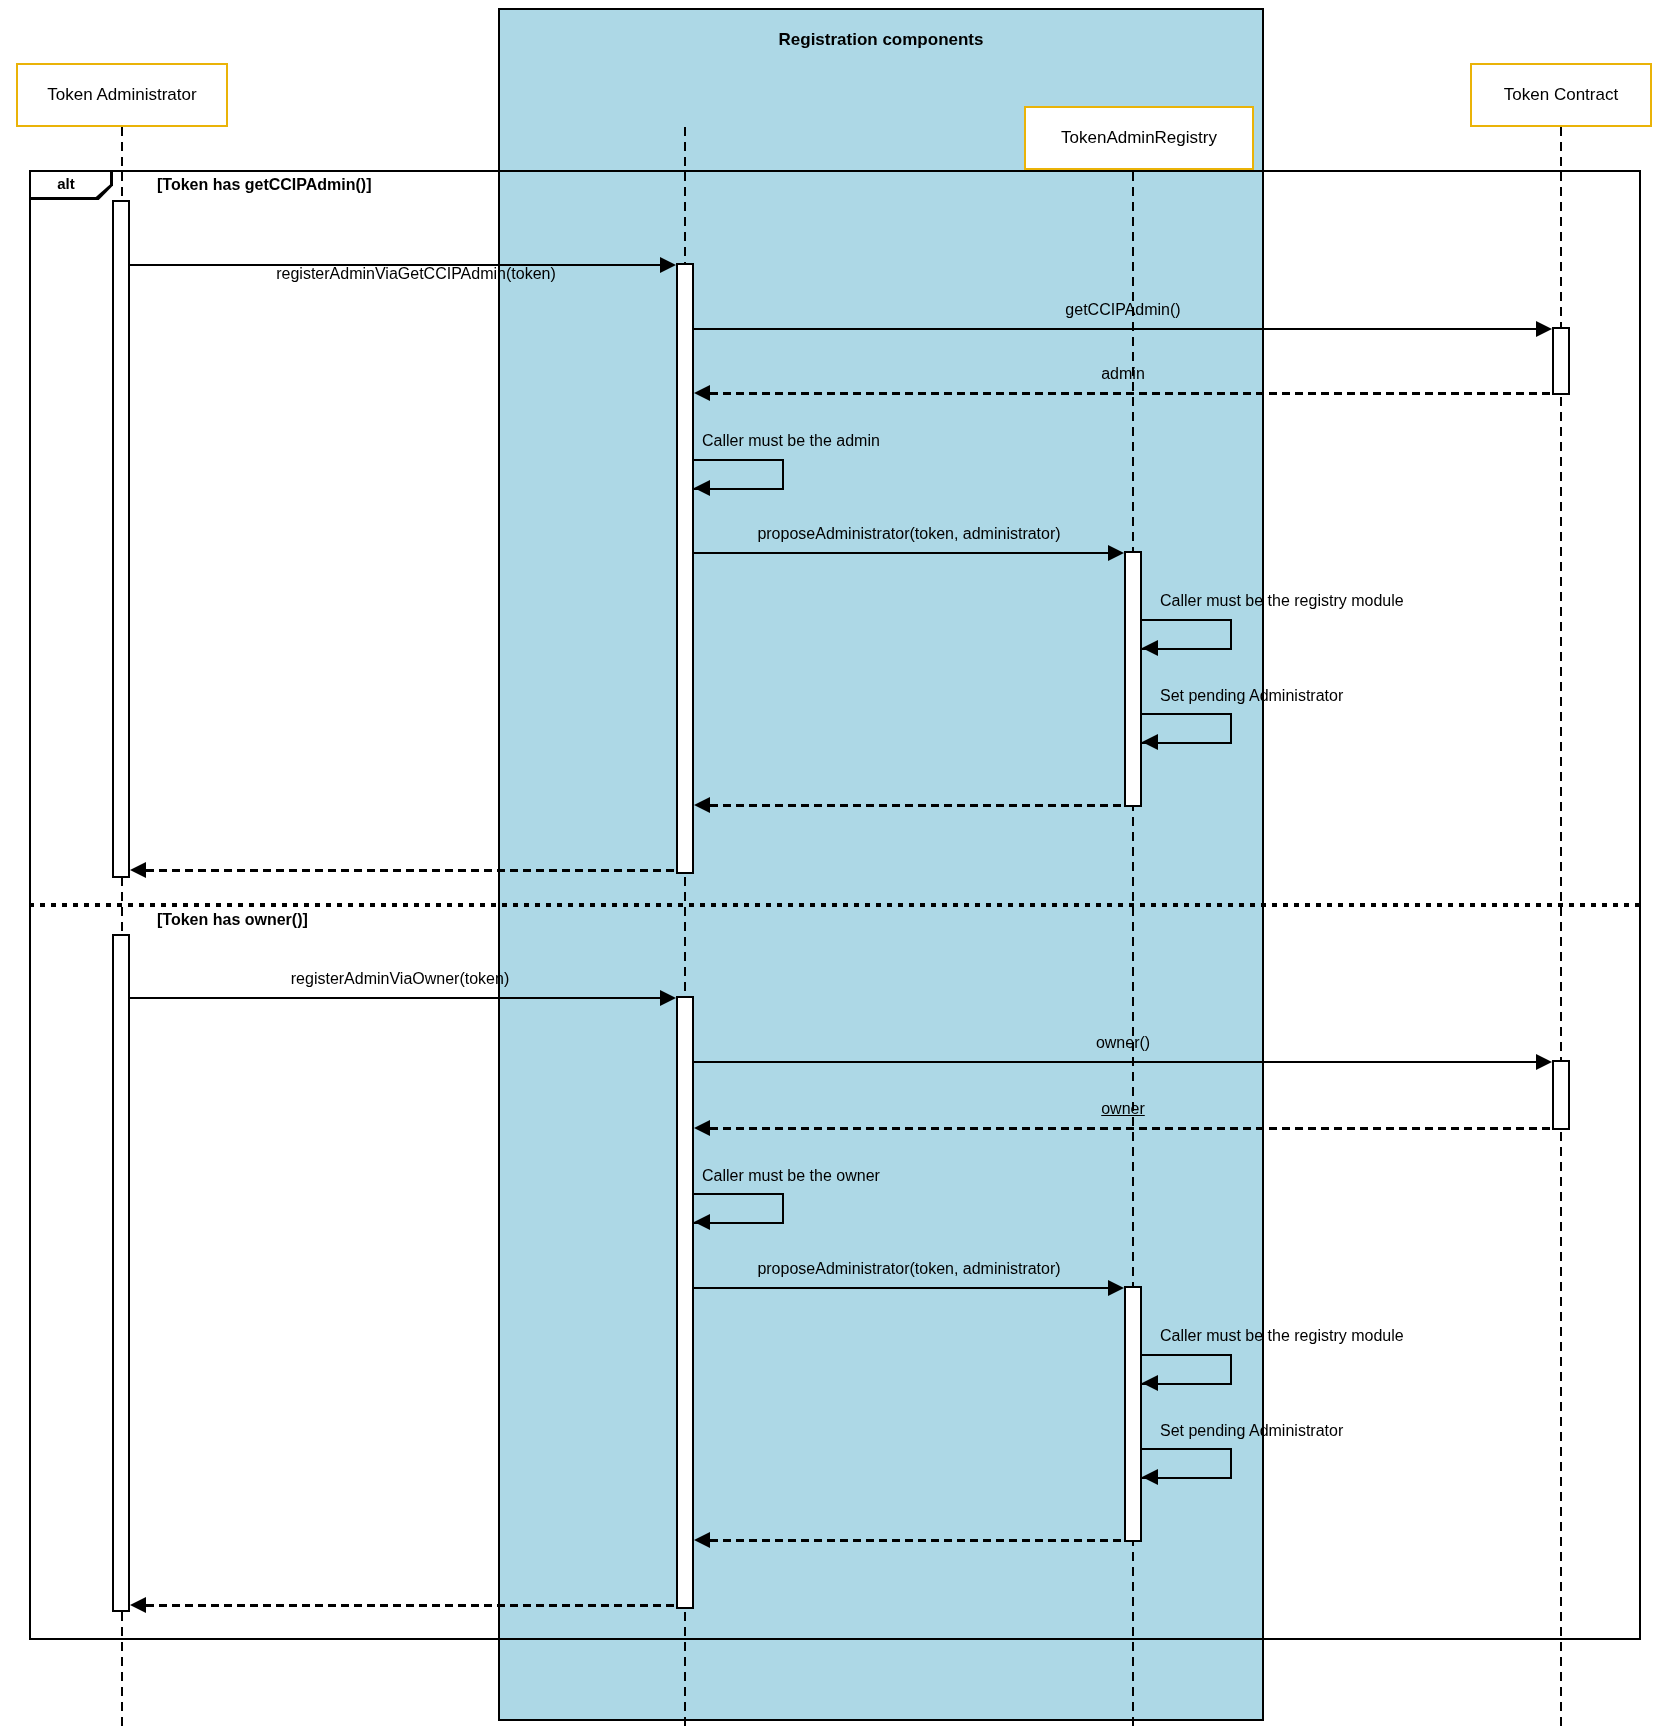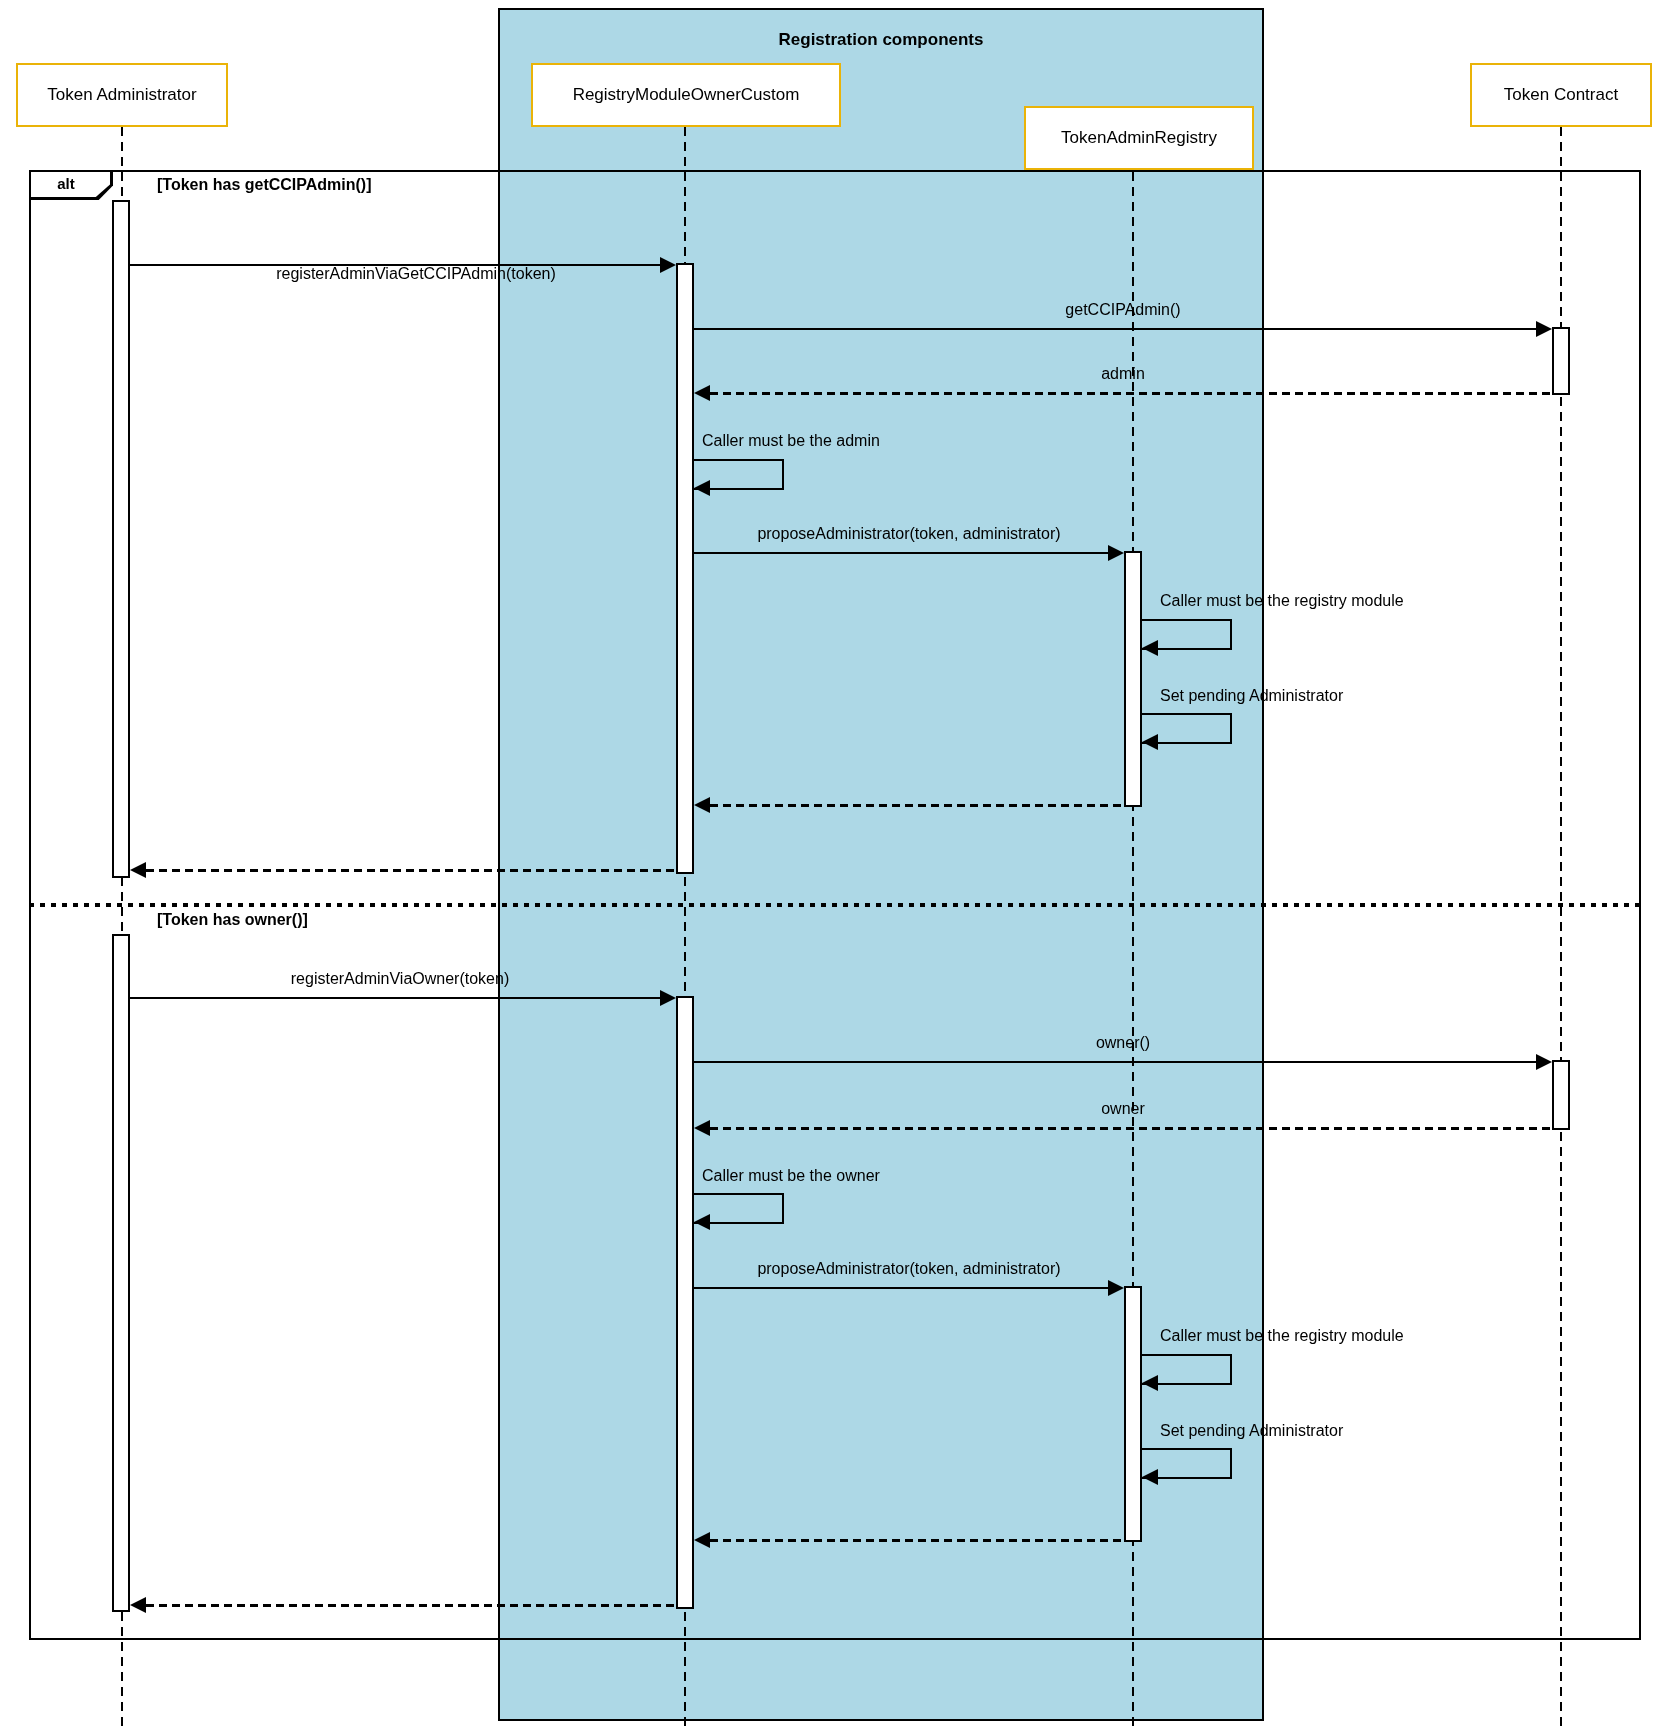--- a/index.html
+++ b/index.html
@@ -90,23 +90,20 @@
   </div>
 
   <div class="lifeline-line" style="left:121px;"></div>
   <div class="lifeline-line" style="left:684px;"></div>
   <div class="lifeline-line" style="left:1132px;"></div>
   <div class="lifeline-line" style="left:1560px;"></div>
 
   <div class="head-box" style="left:16px;width:212px;">
       <span>Token Administrator</span>
     </div>
-  <div class="head-box" style="left:531px;width:310px;">
-      <span>RegistryModuleOwnerCustom</span>
-    </div>
   <div class="head-box" style="left:1024px;width:230px;margin-top:43px;">
       <span>TokenAdminRegistry</span>
     </div>
   <div class="head-box" style="left:1470px;width:182px;">
       <span>Token Contract</span>
     </div>
 
   <div class="alt-frame"></div>
   <div class="pentagon-outer">
     <div class="pentagon-inner"></div>
@@ -161,21 +158,21 @@
   <div class="arr-l" style="left:130px;top:862px;"></div>
 
   <div class="msg-label center" style="left:400px;top:969px;">registerAdminViaOwner(token)</div>
   <div class="msg-line" style="left:130px;top:997px;width:530px;"></div>
   <div class="arr-r" style="left:660px;top:990px;"></div>
 
   <div class="msg-label center" style="left:1123px;top:1033px;">owner()</div>
   <div class="msg-line" style="left:694px;top:1061px;width:842px;"></div>
   <div class="arr-r" style="left:1536px;top:1054px;"></div>
 
-  <div class="msg-label center" style="left:1123px;top:1099px;">owner</div>
+  <div class="msg-label center" style="left:1123px;top:1099px;text-decoration:underline;">owner</div>
   <div class="msg-line-dashed" style="left:710px;top:1127px;width:842px;"></div>
   <div class="arr-l" style="left:694px;top:1120px;"></div>
 
   <div class="msg-label" style="left:702px;top:1166px;">Caller must be the owner</div>
   <div class="self-loop" style="left:694px;top:1193px;height:31px;"></div>
   <div class="arr-l" style="left:694px;top:1214px;"></div>
 
   <div class="msg-label center" style="left:909px;top:1259px;">proposeAdministrator(token, administrator)</div>
   <div class="msg-line" style="left:694px;top:1287px;width:414px;"></div>
   <div class="arr-r" style="left:1108px;top:1280px;"></div>

